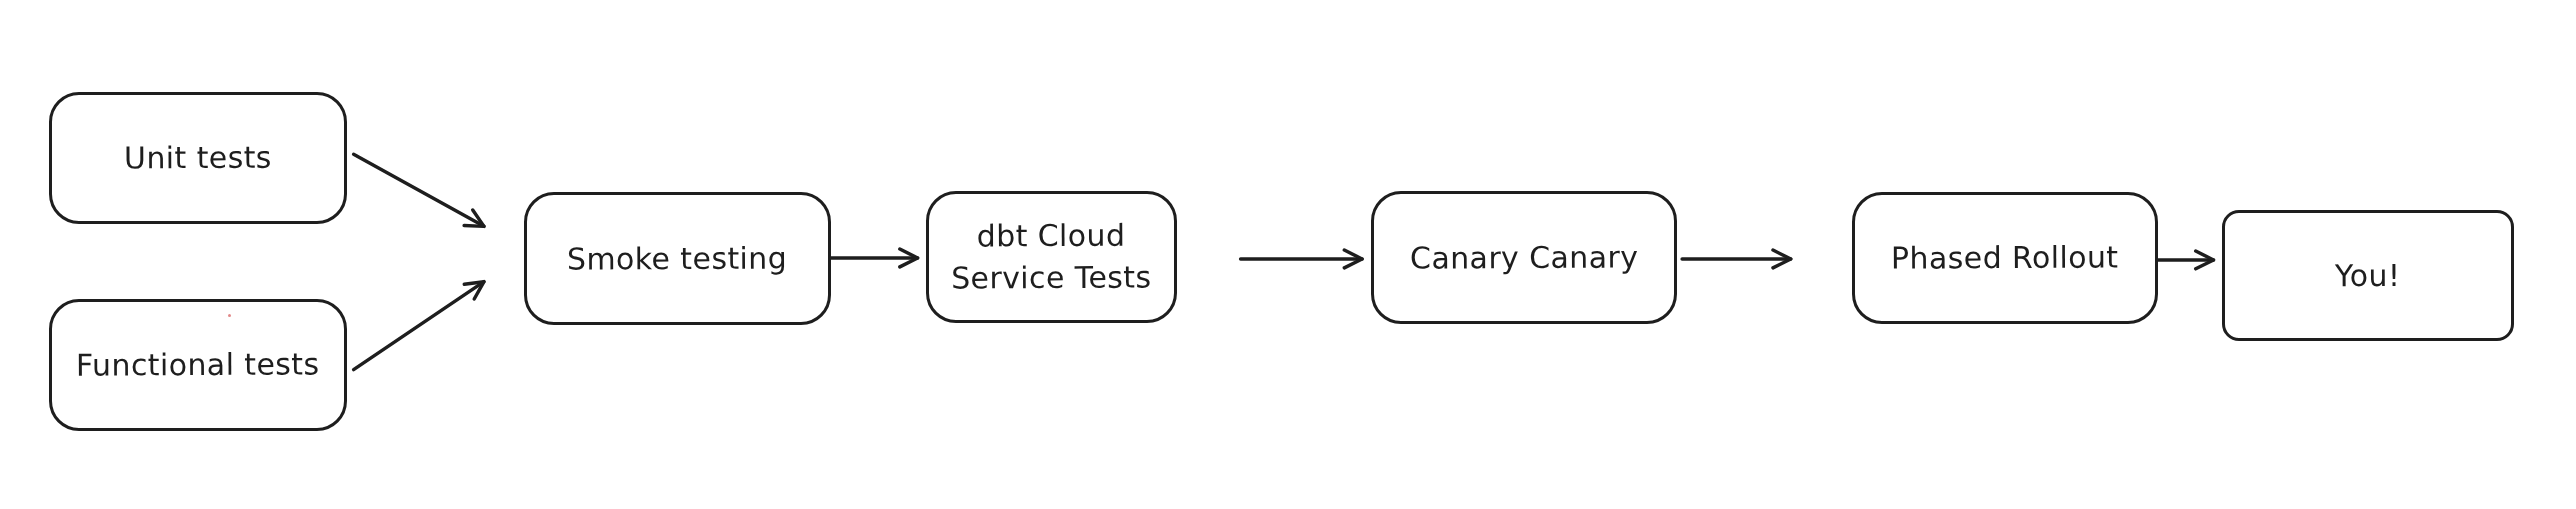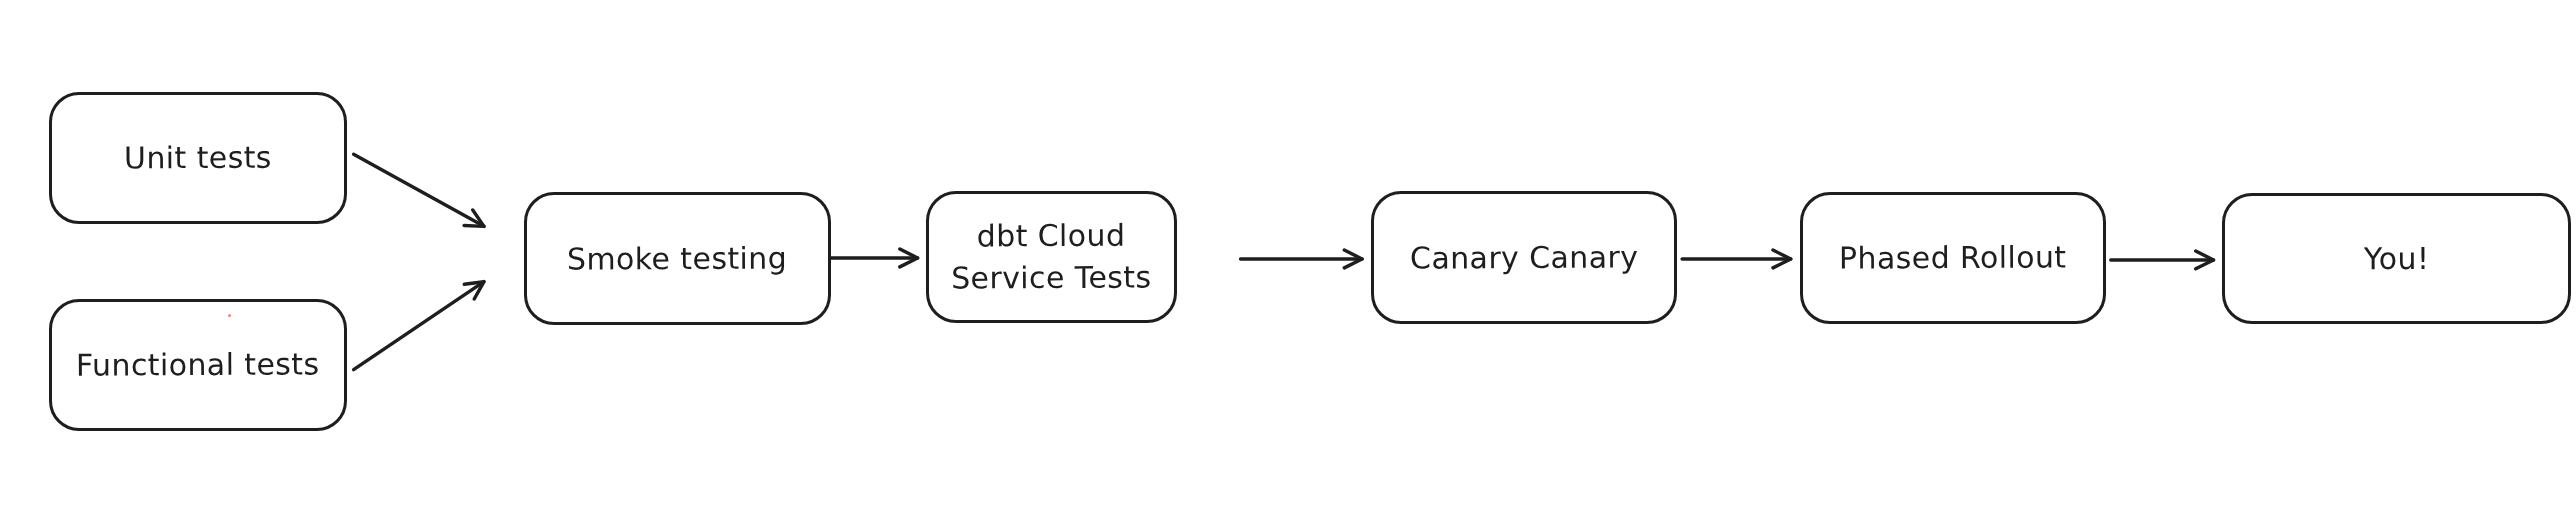--- a/index.html
+++ b/index.html
@@ -84,24 +84,24 @@
 
   <div class="node" style="left:926px; top:191px; width:251px; height:132px;">
     <span class="label">dbt Cloud
 Service Tests</span>
   </div>
 
   <div class="node" style="left:1371px; top:191px; width:306px; height:133px;">
     <span class="label">Canary Canary</span>
   </div>
 
-  <div class="node" style="left:1800px; top:192px; width:306px; height:132px;">
+  <div class="node" style="left:1852px; top:192px; width:306px; height:132px;">
     <span class="label">Phased Rollout</span>
   </div>
 
-  <div class="node" style="left:2222px; top:193px; width:349px; height:131px;">
+  <div class="node" style="left:2222px; top:210px; width:292px; height:131px;border-radius:17px;">
     <span class="label">You!</span>
   </div>
 
   <div class="artifact-dot" style="left:228px; top:314px;"></div>
 
 </div>
 
 
 </body></html>

